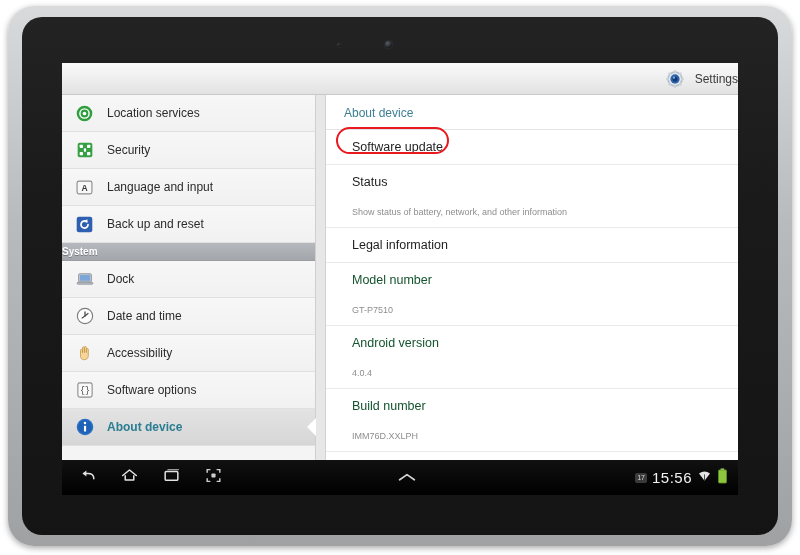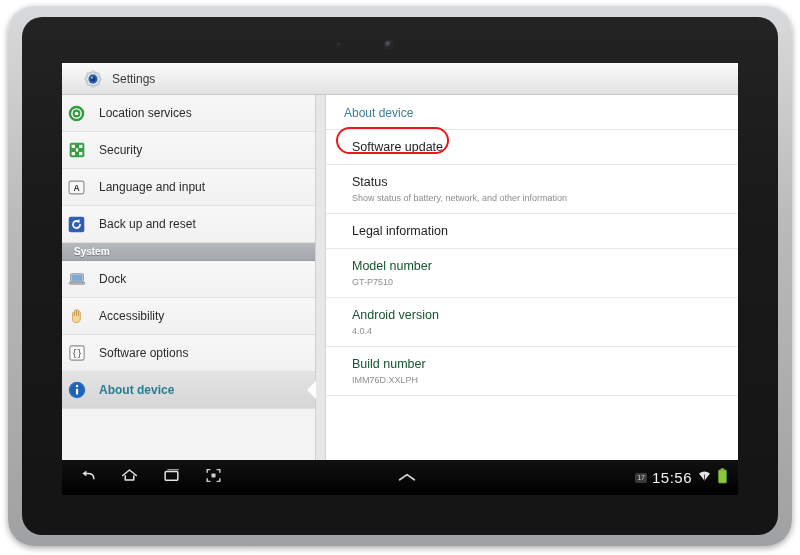--- a/index.html
+++ b/index.html
@@ -29,66 +29,66 @@
 
   
   .screen{
     position:absolute;left:62px;top:63px;width:676px;height:432px;
     background:#f2f2f2;overflow:hidden;
   }
 
   
   .titlebar{
     height:31px;background:linear-gradient(180deg,#fbfbfb 0%,#ededed 55%,#e2e2e2 100%);
-    border-bottom:1px solid #c9c9c9;display:flex;align-items:center;padding-left:20px;
+    border-bottom:1px solid #c9c9c9;display:flex;align-items:center;padding-left:10px;justify-content:flex-end;
   }
   .titlebar .tlabel{font-size:12px;color:#3a3a3a;margin-left:9px;}
 
   .body-area{display:flex;height:366px;}
 
   
   .sidebar{
     width:253px;background:#f4f4f4;position:relative;
     border-right:1px solid #cfcfcf;
   }
   .s-item{
-    height:36px;display:flex;align-items:center;padding-left:4px;
+    height:36px;display:flex;align-items:center;padding-left:12px;
     border-bottom:1px solid #e0e0e0;position:relative;
     background:linear-gradient(180deg,#f7f7f7,#f1f1f1);
   }
   .s-item .label{font-size:12px;color:#2b2b2b;margin-left:12px;}
   .s-item.selected{
     background:linear-gradient(180deg,#e3e3e3,#d6d6d6);
   }
   .s-item.selected .label{color:#2a7d92;font-weight:bold;}
   .s-item.selected:after{
     content:"";position:absolute;right:-1px;top:50%;transform:translateY(-50%);
     width:0;height:0;border-top:9px solid transparent;border-bottom:9px solid transparent;
     border-right:9px solid #ffffff;
   }
   .s-head{
-    height:17px;display:flex;align-items:center;padding-left:12px;
+    height:17px;display:flex;align-items:center;
     background:linear-gradient(180deg,#b5b9bd,#a3a7ac);
     border-bottom:1px solid #9a9ea2;
   }
   .s-head .label{font-size:10px;color:#ffffff;font-weight:bold;
     text-shadow:0 1px 0 rgba(0,0,0,.3);}
 
   
   .ic{width:21px;height:21px;flex:0 0 21px;position:relative;
       display:flex;align-items:center;justify-content:center;}
 
   
   .content{flex:1;background:#ffffff;position:relative;}
   .c-title{font-size:12px;color:#3c7f93;padding:11px 0 9px 18px;
            border-bottom:1px solid #e4e4e4;}
   .c-row{padding:9px 0 9px 26px;border-bottom:1px solid #eaeaea;position:relative;}
   .c-row .rt{font-size:12.5px;color:#1e1e1e;line-height:16px;}
   .c-row .rt.dim{color:#14532d;}
-  .c-row .rs{font-size:9px;color:#8e8e8e;line-height:12px;margin-top:2px;}
+  .c-row .rs{font-size:9px;color:#8e8e8e;line-height:12px;margin-top:16px;}
   .content-gutter{width:9px;background:#e7e7e7;border-right:1px solid #d2d2d2;}
 
   
   .annot{position:absolute;border:2.5px solid #e8191f;border-radius:14px;
          pointer-events:none;box-sizing:border-box;}
 
   
   .navbar{
     position:absolute;left:0;bottom:0;width:676px;height:35px;
     background:linear-gradient(180deg,#111111,#000000);
@@ -197,20 +197,30 @@
           <span class="ic">
             <svg width="18" height="18" viewBox="0 0 24 24">
               <rect x="3.5" y="5" width="17" height="11" rx="1.4" fill="#c9cdd2" stroke="#8b9097" stroke-width="1.2"></rect>
               <rect x="5.2" y="6.6" width="13.6" height="7.8" fill="#7ca7d8"></rect>
               <rect x="1.5" y="16.4" width="21" height="2.6" rx="1.2" fill="#b6bbc1" stroke="#8b9097" stroke-width="1"></rect>
             </svg>
           </span>
           <span class="label">Dock</span>
         </div>
 
+        <div class="s-item">
+          <span class="ic">
+            <svg width="18" height="18" viewBox="0 0 24 24">
+              <circle cx="12" cy="12" r="10.2" fill="#fdfdfd" stroke="#7d7d7d" stroke-width="1.5"></circle>
+              <path d="M12 6.5 V12 L8.2 14.6" fill="none" stroke="#4a4a4a" stroke-width="1.7" stroke-linecap="round"></path>
+              <path d="M12 12 L16 8.6" fill="none" stroke="#4a4a4a" stroke-width="1.5" stroke-linecap="round"></path>
+            </svg>
+          </span>
+          <span class="label">Date and time</span>
+        </div>
 
         <div class="s-item">
           <span class="ic">
             <svg width="18" height="18" viewBox="0 0 24 24">
               <path d="M6 13.5V8.5a1.3 1.3 0 0 1 2.6 0v3.2V5.2a1.3 1.3 0 0 1 2.6 0v6.3V4.6a1.3 1.3 0 0 1 2.6 0v6.9V7.2a1.3 1.3 0 0 1 2.6 0v8.2c0 3.4-2.2 5.6-5.2 5.6-3 0-5.2-1.7-5.2-4.6z" fill="#f6d49b" stroke="#c79b4e" stroke-width="1.1" stroke-linejoin="round"></path>
             </svg>
           </span>
           <span class="label">Accessibility</span>
         </div>
 

